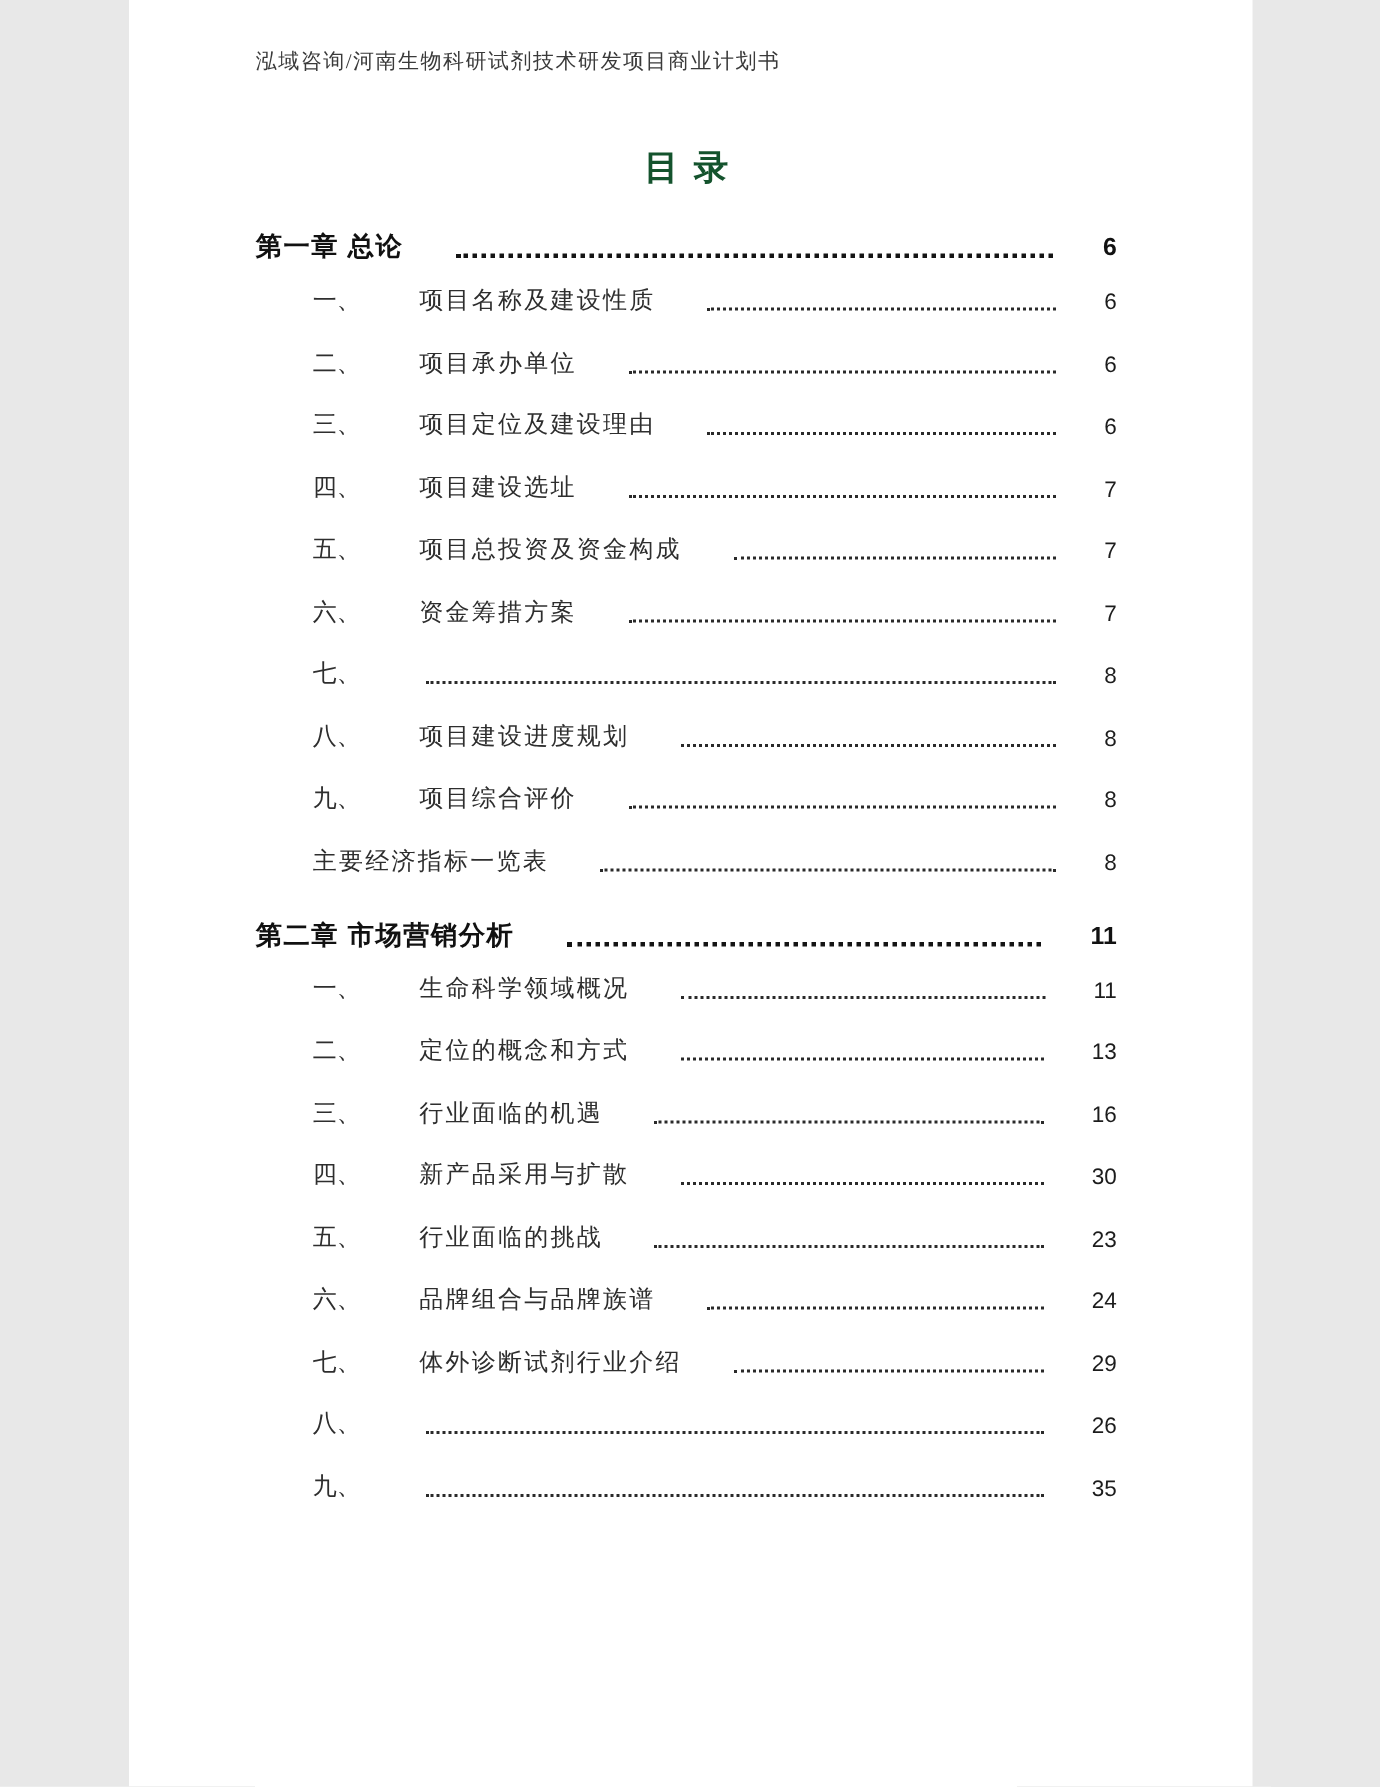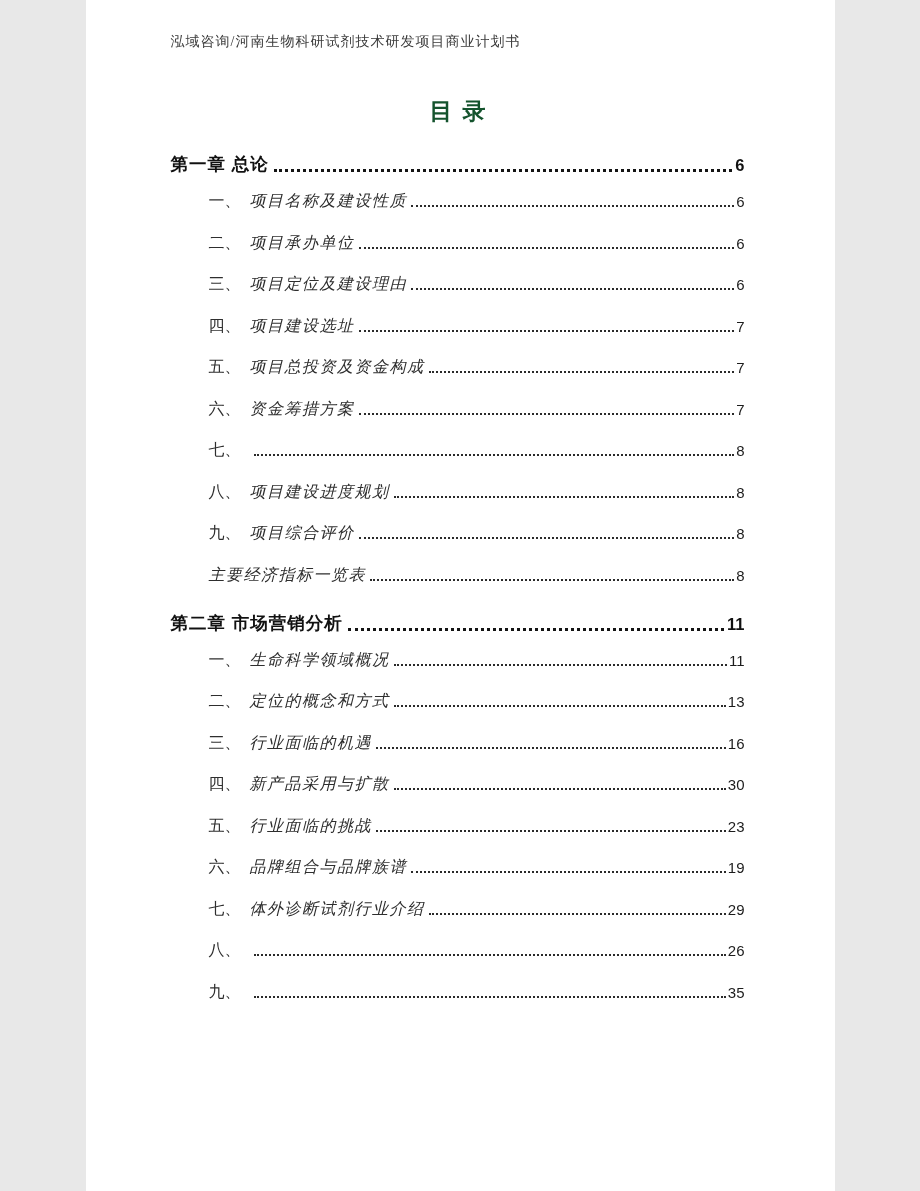--- a/index.html
+++ b/index.html
@@ -33,20 +33,21 @@
     font-family: "Liberation Sans", sans-serif;
     letter-spacing: 10px;
     text-indent: 10px;
     margin-top: 44px;
     margin-bottom: 14px;
     color: #14532d;
   }
   .toc-row {
     display: flex;
     align-items: flex-end;
+    gap: 30px;
   }
   .toc-chapter {
     margin-top: 25px;
     margin-bottom: 14px;
     font-family: "Liberation Sans", sans-serif;
     font-weight: 700;
     font-size: 17.5px;
     line-height: 24px;
     color: #111;
   }
@@ -67,21 +68,20 @@
     line-height: 22px;
     color: #2e2e2e;
   }
   .toc-item .num {
     margin-right: 9px;
     white-space: nowrap;
   }
   .toc-item .label {
     white-space: nowrap;
     letter-spacing: 1.5px;
-    font-style: italic;
   }
   .leader {
     flex: 1 1 auto;
     min-width: 20px;
     border-bottom: 2px dotted #2a2a2a;
     margin: 0 2px 5px 4px;
     height: 0;
   }
   .toc-item .page-num {
     font-family: "Liberation Sans", sans-serif;
@@ -201,21 +201,21 @@
   <div class="toc-row toc-item">
     <span class="num">五、</span>
     <span class="label">行业面临的挑战</span>
     <span class="leader"></span>
     <span class="page-num">23</span>
   </div>
   <div class="toc-row toc-item">
     <span class="num">六、</span>
     <span class="label">品牌组合与品牌族谱</span>
     <span class="leader"></span>
-    <span class="page-num">19</span>
+    <span class="page-num">24</span>
   </div>
   <div class="toc-row toc-item">
     <span class="num">七、</span>
     <span class="label">体外诊断试剂行业介绍</span>
     <span class="leader"></span>
     <span class="page-num">29</span>
   </div>
   <div class="toc-row toc-item">
     <span class="num">八、</span>
     <span class="leader"></span>

